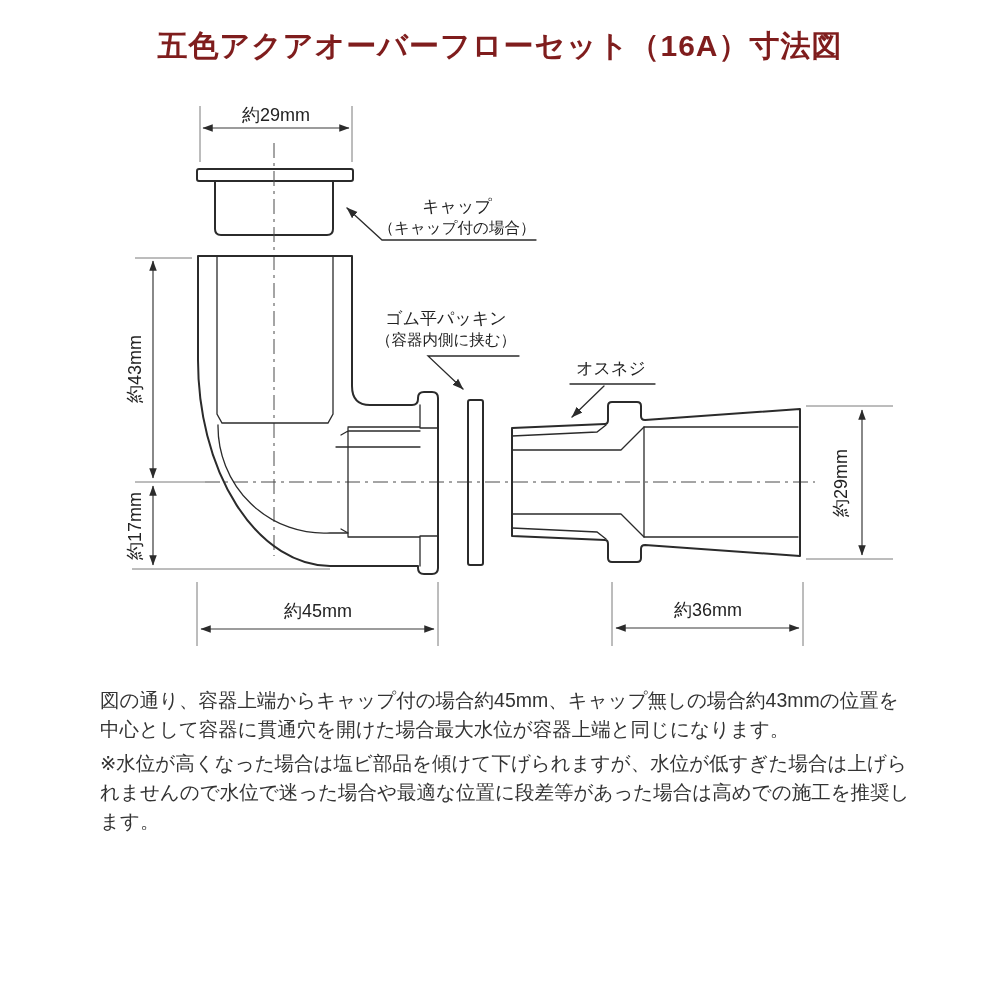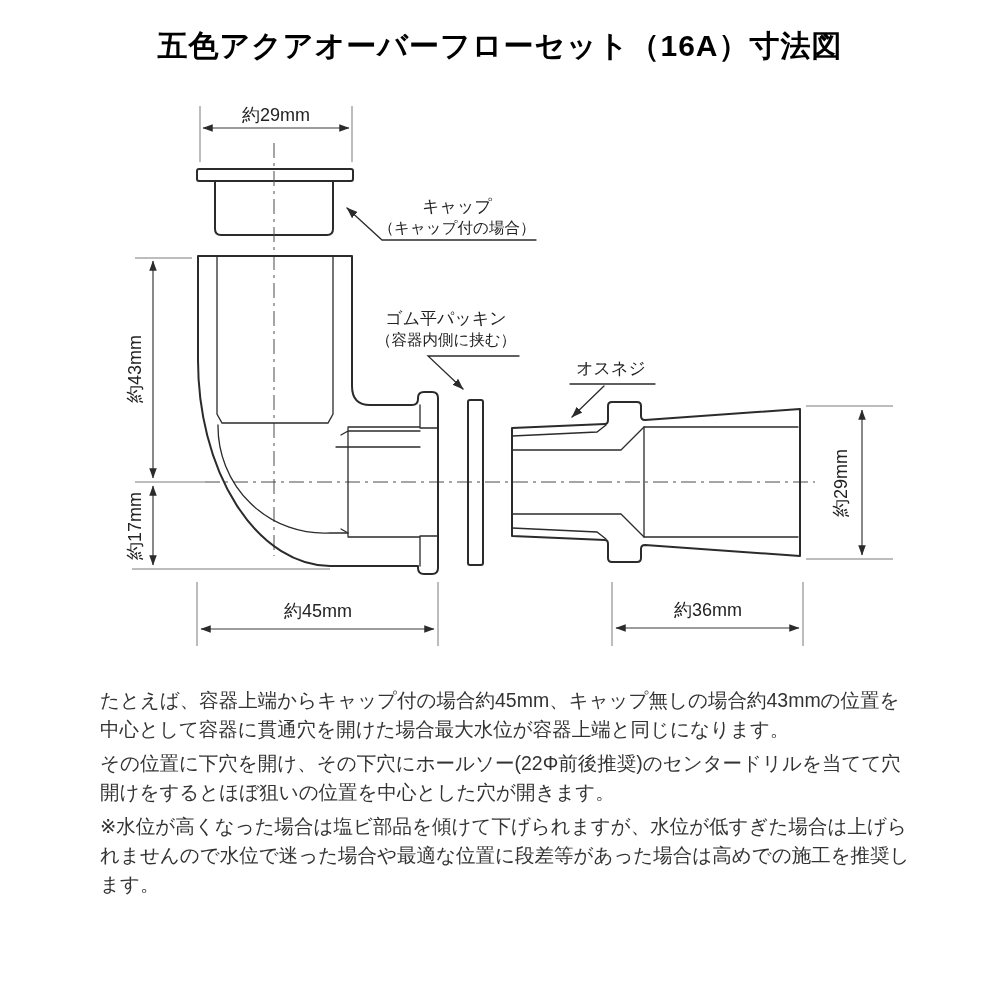--- a/index.html
+++ b/index.html
@@ -1,19 +1,19 @@
 <!DOCTYPE html>
 <html><head>
 <meta charset="utf-8">
 <style>
   html,body{margin:0;padding:0;background:#ffffff;}
   .page{position:relative;width:1000px;height:1000px;background:#fff;overflow:hidden;
         font-family:"Liberation Sans","DejaVu Sans",sans-serif;color:#222;}
   .title{position:absolute;top:26px;left:0;width:1000px;text-align:center;
-         font-size:30px;font-weight:bold;letter-spacing:1px;color:#000000;margin:0;}
+         font-size:30px;font-weight:bold;letter-spacing:1px;color:#7f1d1d;margin:0;}
   .drawing{position:absolute;top:0;left:0;}
   .outline{fill:none;stroke:#2b2b2b;stroke-width:2;stroke-linejoin:round;stroke-linecap:round;}
   .thin{fill:none;stroke:#2b2b2b;stroke-width:1.3;stroke-linecap:round;}
   .dim{fill:none;stroke:#3a3a3a;stroke-width:1.2;}
   .ext{fill:none;stroke:#7a7a7a;stroke-width:1;}
   .cl{fill:none;stroke:#4a4a4a;stroke-width:1;stroke-dasharray:15 5 3 5;}
   .lbl{fill:#222;font-size:17px;}
   .dimtxt{fill:#222;font-size:18px;}
   .small{font-size:15.5px;}
   .notes{position:absolute;top:686px;left:100px;width:812px;font-size:19.5px;
@@ -118,18 +118,17 @@
       <text class="dimtxt" x="318" y="617" text-anchor="middle">約45mm</text>
     </g>
     <g>
       <path class="ext" d="M612,582 V646 M803,582 V646"></path>
       <line class="dim" x1="616" y1="628" x2="799" y2="628" marker-start="url(#arr)" marker-end="url(#arr)"></line>
       <text class="dimtxt" x="708" y="616" text-anchor="middle">約36mm</text>
     </g>
   </svg>
 
   <div class="notes">
-    <p>たとえば、容器上端からキャップ付の場合約45mm、キャップ無しの場合約43mmの位置を中心として容器に貫通穴を開けた場合最大水位が容器上端と同じになります。</p>
-    <p>その位置に下穴を開け、その下穴にホールソー(22Φ前後推奨)のセンタードリルを当てて穴開けをするとほぼ狙いの位置を中心とした穴が開きます。</p>
+    <p>図の通り、容器上端からキャップ付の場合約45mm、キャップ無しの場合約43mmの位置を中心として容器に貫通穴を開けた場合最大水位が容器上端と同じになります。</p>
     <p>※水位が高くなった場合は塩ビ部品を傾けて下げられますが、水位が低すぎた場合は上げられませんので水位で迷った場合や最適な位置に段差等があった場合は高めでの施工を推奨します。</p>
   </div>
 
 </div>
 
 </body></html>

